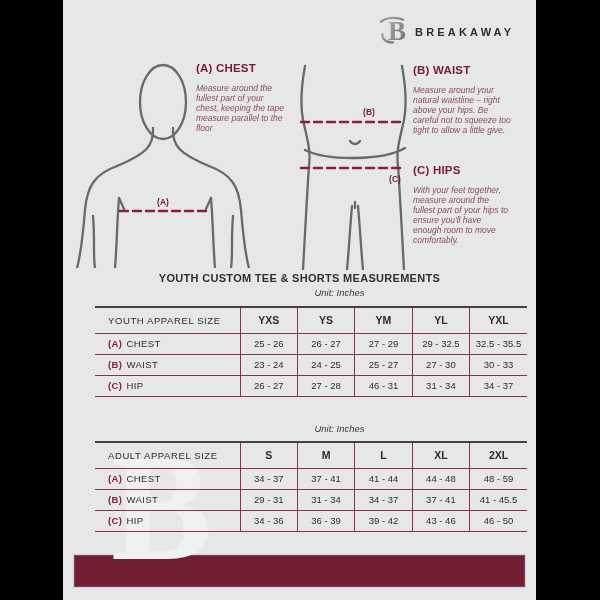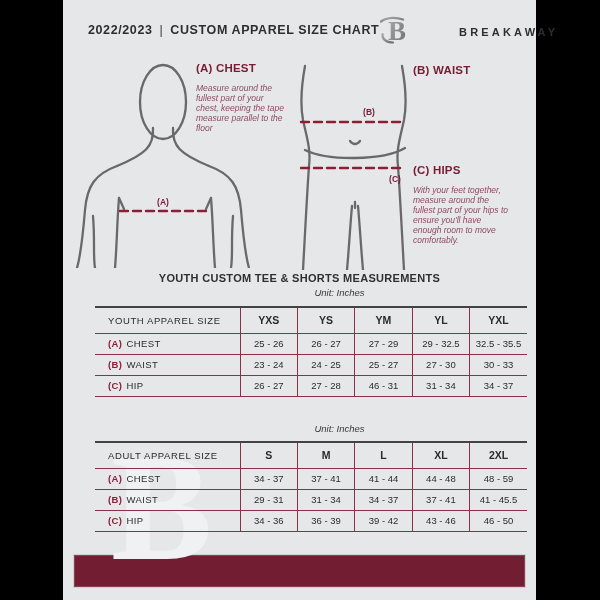--- a/index.html
+++ b/index.html
@@ -6,21 +6,21 @@
   body { background:#000; font-family:"Liberation Sans", sans-serif; }
   .stage { position:relative; width:600px; height:600px; background:#000; overflow:hidden; }
   .doc { position:absolute; left:63px; top:0; width:473px; height:600px; background:#e6e7e9; }
 
   
   .hdr-title { position:absolute; left:25px; top:23px; font-size:12.5px; font-weight:bold;
                color:#2e2e30; letter-spacing:.6px; white-space:nowrap; }
   .hdr-title .divider { margin:0 7px; font-weight:normal; color:#3a3a3c; }
   .brand-logo { position:absolute; left:317px; top:13px; width:30px; height:34px; }
   .brand-name { position:absolute; left:352px; top:26px; font-size:11px; font-weight:bold;
-                color:#2e2e30; letter-spacing:3.2px; white-space:nowrap;margin-left:44px; }
+                color:#2e2e30; letter-spacing:3.2px; white-space:nowrap; }
 
   
   .fig { position:absolute; pointer-events:none; }
   .fig path, .fig ellipse { fill:none; stroke:#69696c; stroke-width:2.3; stroke-linecap:round; }
   .fig .dash { stroke:#8e1d36; stroke-width:2.4; stroke-dasharray:8 5; }
   .fig text { fill:#7a1a33; font-size:8.5px; font-weight:bold; font-family:"Liberation Sans",sans-serif; }
 
   
   .guide-h { position:absolute; font-size:11.5px; font-weight:bold; color:#7a1a33; letter-spacing:.2px; }
   .guide-p { position:absolute; font-size:8.5px; line-height:10px; font-style:italic; color:#8d4a60; }
@@ -51,23 +51,20 @@
   .footer-bar { position:absolute; left:10px; top:554px; width:453px; height:34px;
                 background:#731d33; border:1px solid #cfd0d3;
                 box-shadow:inset 0 0 0 1px #8a4155; }
 </style>
 </head>
 <body>
 
 <div class="stage">
   <div class="doc">
 
-    <div class="hdr-title">
-      <span>2022/2023</span><span class="divider">|</span><span>CUSTOM APPAREL SIZE CHART</span>
-    </div>
 
     <svg class="brand-logo" viewBox="0 0 30 34">
       <defs>
         <linearGradient id="g1" x1="0" y1="0" x2="1" y2="1">
           <stop offset="0" stop-color="#aaaaac"></stop>
           <stop offset="1" stop-color="#6f6f72"></stop>
         </linearGradient>
       </defs>
       <path d="M 23,6.5 C 17,4 7,4 1,8.5" fill="none" stroke="url(#g1)" stroke-width="2.2" stroke-linecap="round"></path>
       <text x="8" y="27" font-family="Liberation Serif, serif" font-size="27" font-weight="bold" fill="url(#g1)">B</text>
@@ -106,20 +103,21 @@
       <path class="dash" d="M 10,64 L 114,64"></path>
       <text x="78" y="57" text-anchor="middle">(B)</text>
       <path class="dash" d="M 10,110 L 114,110"></path>
       <text x="104" y="124" text-anchor="middle">(C)</text>
     </svg>
 
     <div class="guide-h" style="left:133px; top:62px;">(A) CHEST</div>
     <div class="guide-p" style="left:133px; top:83px; width:90px;">Measure around the fullest part of your chest, keeping the tape measure parallel to the floor</div>
 
     <div class="guide-h" style="left:350px; top:64px;">(B) WAIST</div>
+    <div class="guide-p" style="left:350px; top:85px; width:98px;">Measure around your natural waistline – right above your hips. Be careful not to squeeze too tight to allow a little give.</div>
 
     <div class="guide-h" style="left:350px; top:164px;">(C) HIPS</div>
     <div class="guide-p" style="left:350px; top:185px; width:98px;">With your feet together, measure around the fullest part of your hips to ensure you'll have enough room to move comfortably.</div>
 
     <div class="tbl-title" style="top:272px;">YOUTH CUSTOM TEE &amp; SHORTS MEASUREMENTS</div>
     <div class="tbl-unit" style="top:287px;">Unit: Inches</div>
 
     <table class="size-table" style="top:306px;">
       <colgroup>
           <col class="c0">

